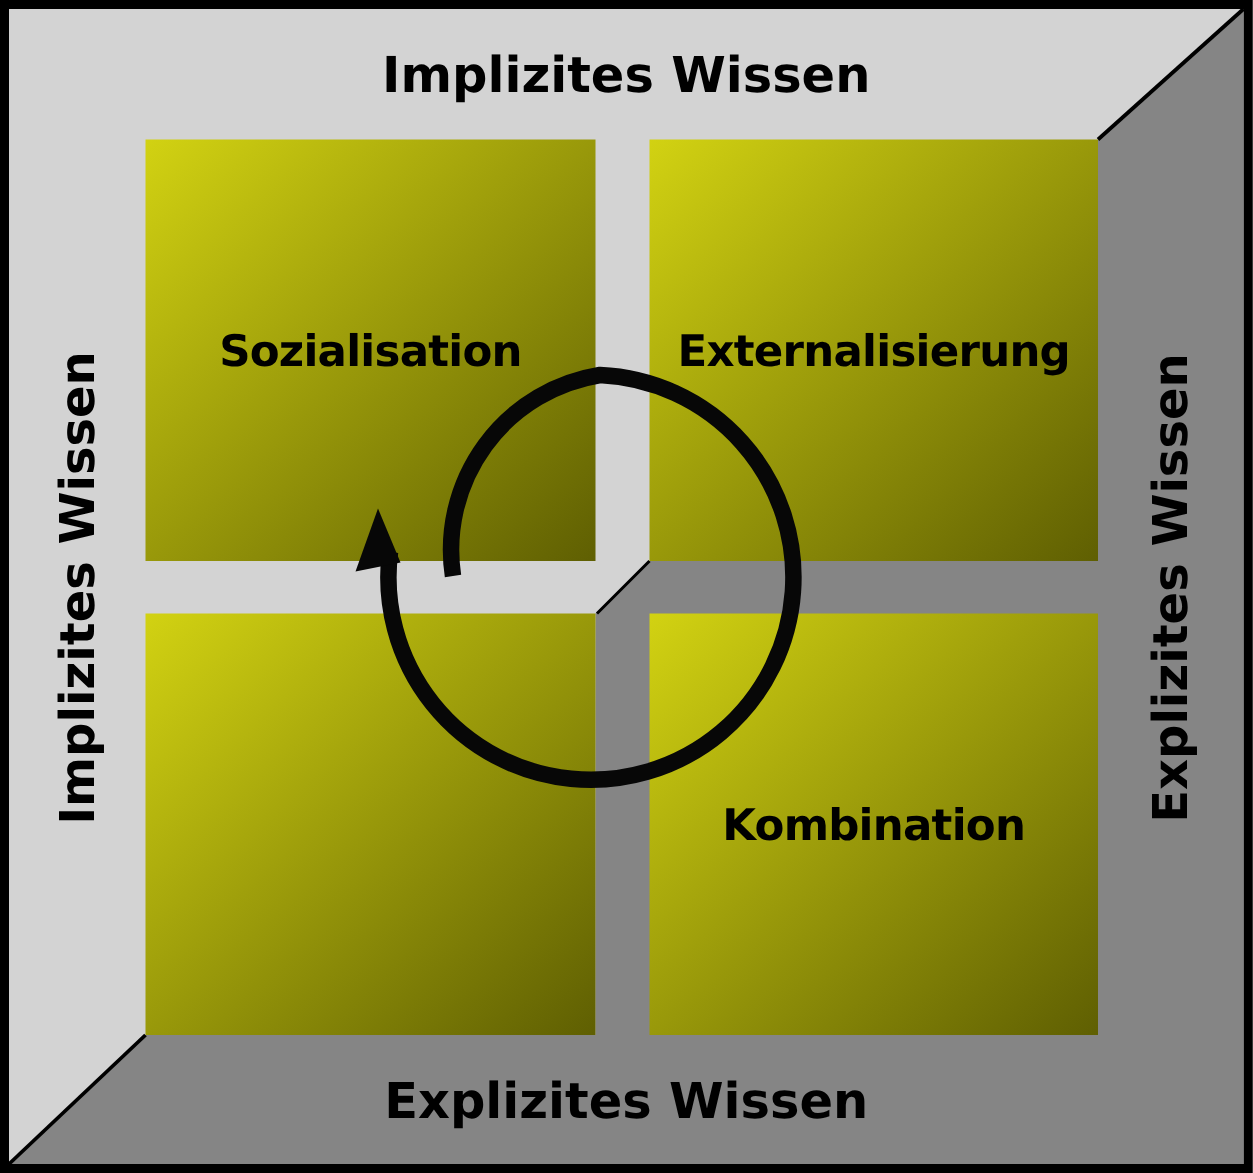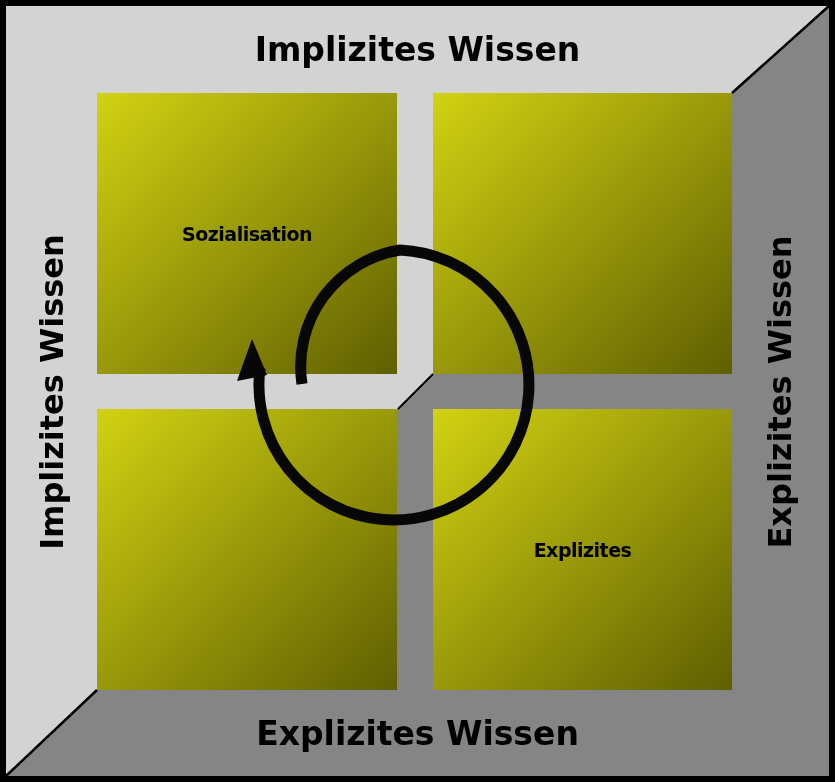--- a/index.html
+++ b/index.html
@@ -28,21 +28,21 @@
     white-space:nowrap;
     pointer-events:none;
   }
   .axis-h{left:6px;width:823px;height:87px;font-size:33px;}
   .axis-top{top:6px;}
   .axis-bottom{top:690px;height:86px;}
   .axis-v{top:93px;height:597px;font-size:32px;}
   .axis-left{left:6px;width:91px;}
   .axis-right{left:732px;width:97px;}
   .axis-v span{transform:rotate(-90deg);}
-  .quad{font-size:19px;letter-spacing:-0.5px;}
+  .quad{font-size:29px;letter-spacing:-0.5px;}
   .quad-tl{left:97px;top:93px;width:300px;height:281px;}
   .quad-tr{left:433px;top:93px;width:299px;height:281px;}
   .quad-bl{left:97px;top:409px;width:300px;height:281px;}
   .quad-br{left:433px;top:409px;width:299px;height:281px;}
 </style>
 </head>
 <body>
 
 <div class="stage">
 
@@ -80,15 +80,16 @@
     <span>Explizites Wissen</span>
   </div>
   <div class="lbl axis-v axis-left">
     <span>Implizites Wissen</span>
   </div>
   <div class="lbl axis-v axis-right">
     <span>Explizites Wissen</span>
   </div>
 
   <div class="lbl quad quad-tl">Sozialisation</div>
-  <div class="lbl quad quad-br">Explizites</div>
+  <div class="lbl quad quad-tr">Externalisierung</div>
+  <div class="lbl quad quad-br">Kombination</div>
 
 </div>
 
 </body></html>

